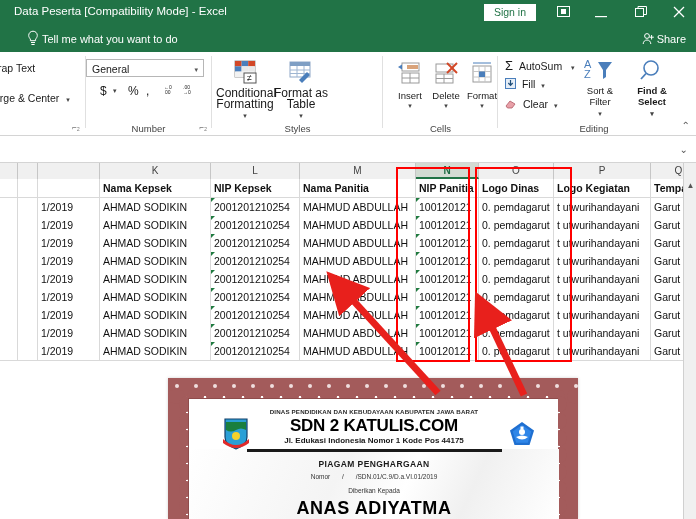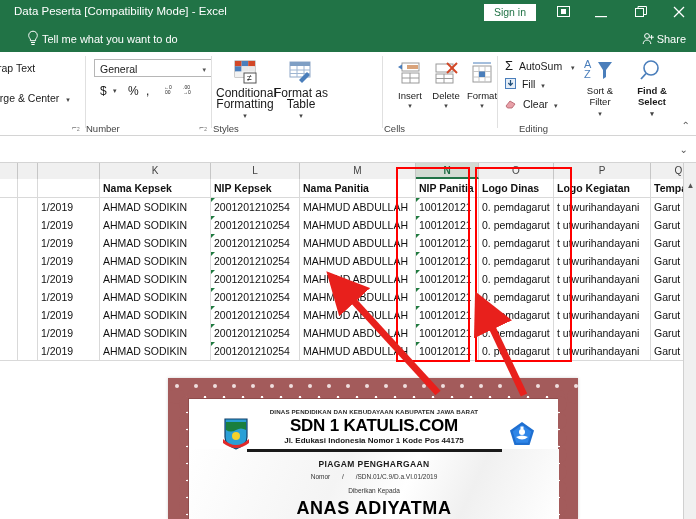--- a/index.html
+++ b/index.html
@@ -54,21 +54,21 @@
     color:#cfe6da; font-size:11px;
   }
 
   
   .ribbon {
     position:absolute; left:0; top:52px; width:696px; height:84px;
     background:#ffffff; border-bottom:1px solid #d4d4d4;
   }
   .rgroup { position:absolute; top:0; height:84px; }
   .rgroup-label {
-    position:absolute; bottom:2px; width:100%; 
+    position:absolute; bottom:2px; width:100%; text-align:center;
     font-size:9.5px; color:#444;
   }
   .rgroup-sep {
     position:absolute; top:4px; width:1px; height:72px; background:#e0e0e0;
   }
   .dialog-launcher {
     position:absolute; bottom:3px; font-size:8px; color:#777; cursor:pointer;
   }
 
   
@@ -311,21 +311,21 @@
     <div class="align-item" style="left:-2px;top:10px;">rap Text</div>
     <div class="align-item" style="left:-6px;top:40px;">
       <span>erge &amp; Center</span>
       <span style="font-size:7px;color:#444;margin-left:4px;">▾</span>
     </div>
     <div class="dialog-launcher" style="left:72px;bottom:4px;">⌐₂</div>
   </div>
   <div class="rgroup-sep" style="left:85px;"></div>
 
   <div class="rgroup" style="left:86px;width:125px;">
-    <div class="numfmt-box" style="left:8px;">
+    <div class="numfmt-box" style="left:0;">
       <div class="numfmt-text">General</div>
       <div class="numfmt-caret">▾</div>
     </div>
     <div class="num-btn" style="left:14px;top:32px;">$</div>
     <div class="num-btn" style="left:27px;top:35px;font-size:7px;color:#444;">▾</div>
     <div class="num-btn" style="left:42px;top:32px;">%</div>
     <div class="num-btn" style="left:60px;top:32px;">,</div>
     <div class="num-btn" style="left:78px;top:31px;font-size:9px;">
       <svg width="14" height="12" viewBox="0 0 14 12">
           <text x="0" y="6" font-size="5" fill="#1a1a1a">←0</text>
@@ -720,21 +720,21 @@
       <svg width="28" height="28" viewBox="0 0 28 28">
         <path d="M14 1 L26 9.5 L21.5 24 H6.5 L2 9.5 Z" fill="#1f6fd0"></path>
         <path d="M14 4 L23.3 10.6 L19.8 21.8 H8.2 L4.7 10.6 Z" fill="#2f86e8"></path>
         <circle cx="14" cy="11" r="3" fill="#ffffff"></circle>
         <path d="M8 16 Q14 13 20 16 Q14 21 8 16 Z" fill="#ffffff"></path>
         <rect x="12.5" y="5.5" width="3" height="3" fill="#ffffff"></rect>
       </svg>
     </div>
 
     <div class="cert-org">DINAS PENDIDIKAN DAN KEBUDAYAAN KABUPATEN JAWA BARAT</div>
-    <div class="cert-school">SDN 1 KATULIS.COM</div>
+    <div class="cert-school">SDN 2 KATULIS.COM</div>
     <div class="cert-addr">Jl. Edukasi Indonesia Nomor 1 Kode Pos 44175</div>
     <div class="cert-rule"></div>
     <div class="cert-piagam">PIAGAM PENGHARGAAN</div>
     <div class="cert-nomor">
       <span>Nomor</span>
       <span>/</span>
       <span>/SDN.01/C.9/D.a.VI.01/2019</span>
     </div>
     <div class="cert-diberikan">Diberikan Kepada</div>
     <div class="cert-name">ANAS ADIYATMA</div>

